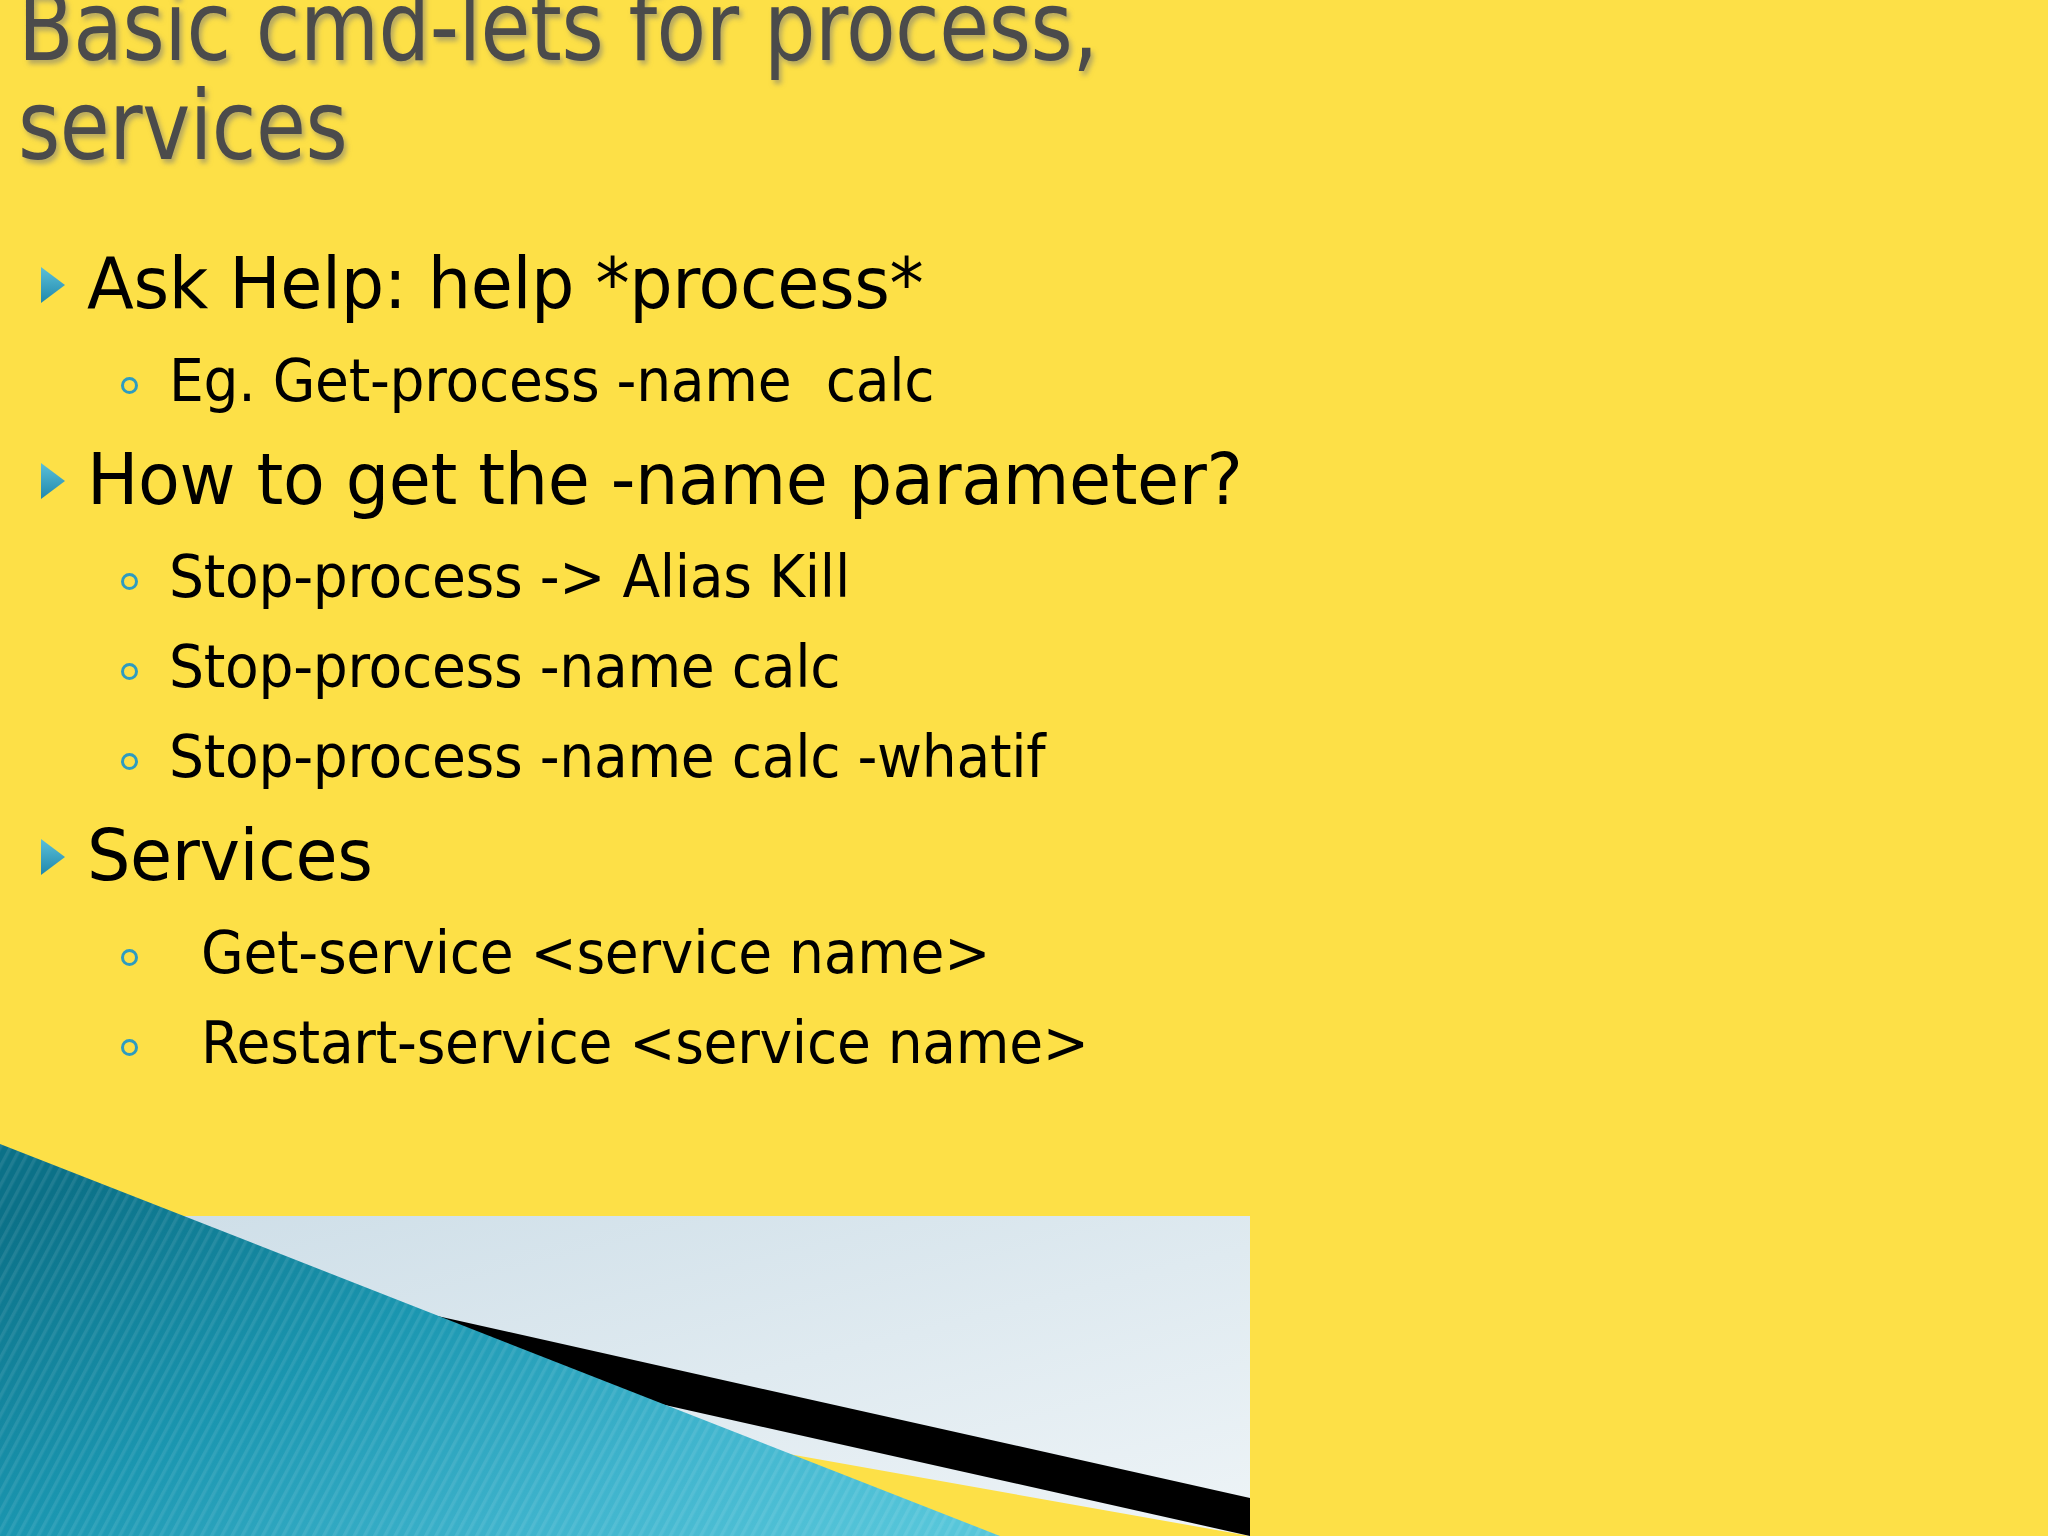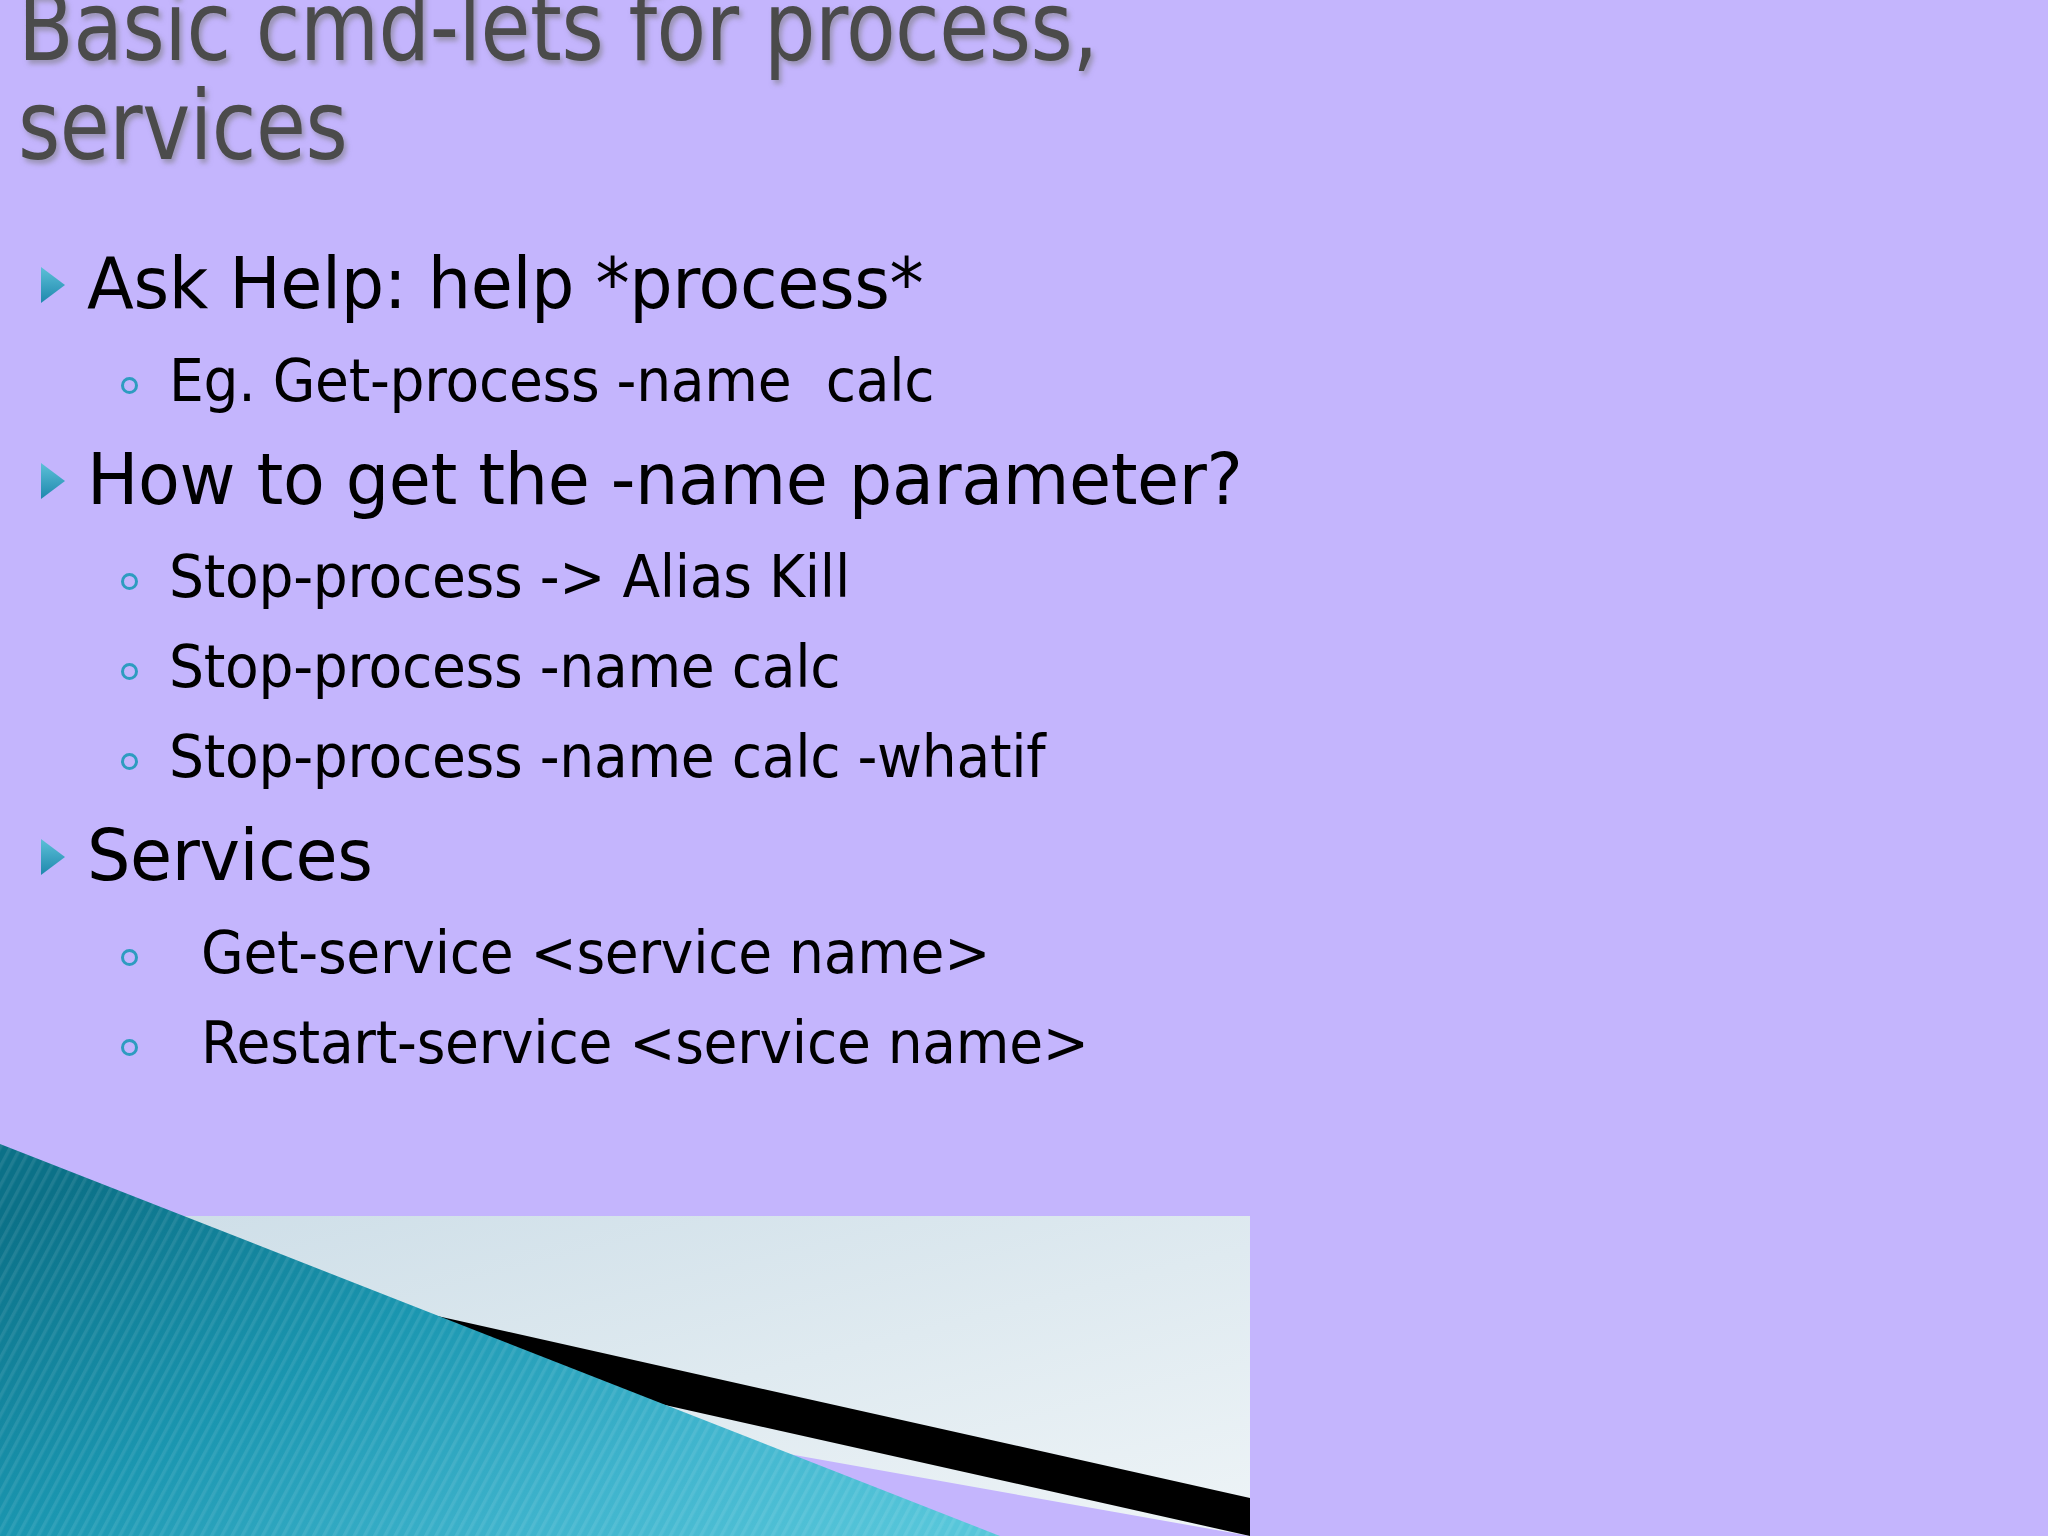--- a/index.html
+++ b/index.html
@@ -8,21 +8,21 @@
     width:2048px;
     height:1536px;
     overflow:hidden;
     background:#ffffff;
   }
 
   #slide {
     position:relative;
     width:2048px;
     height:1536px;
-    background:#c4b5fd;
+    background:#fde047;
     overflow:hidden;
     font-family:"DejaVu Sans", sans-serif;
   }
 
   
   #decor {
     position:absolute;
     left:0;
     bottom:0;
     width:1250px;

